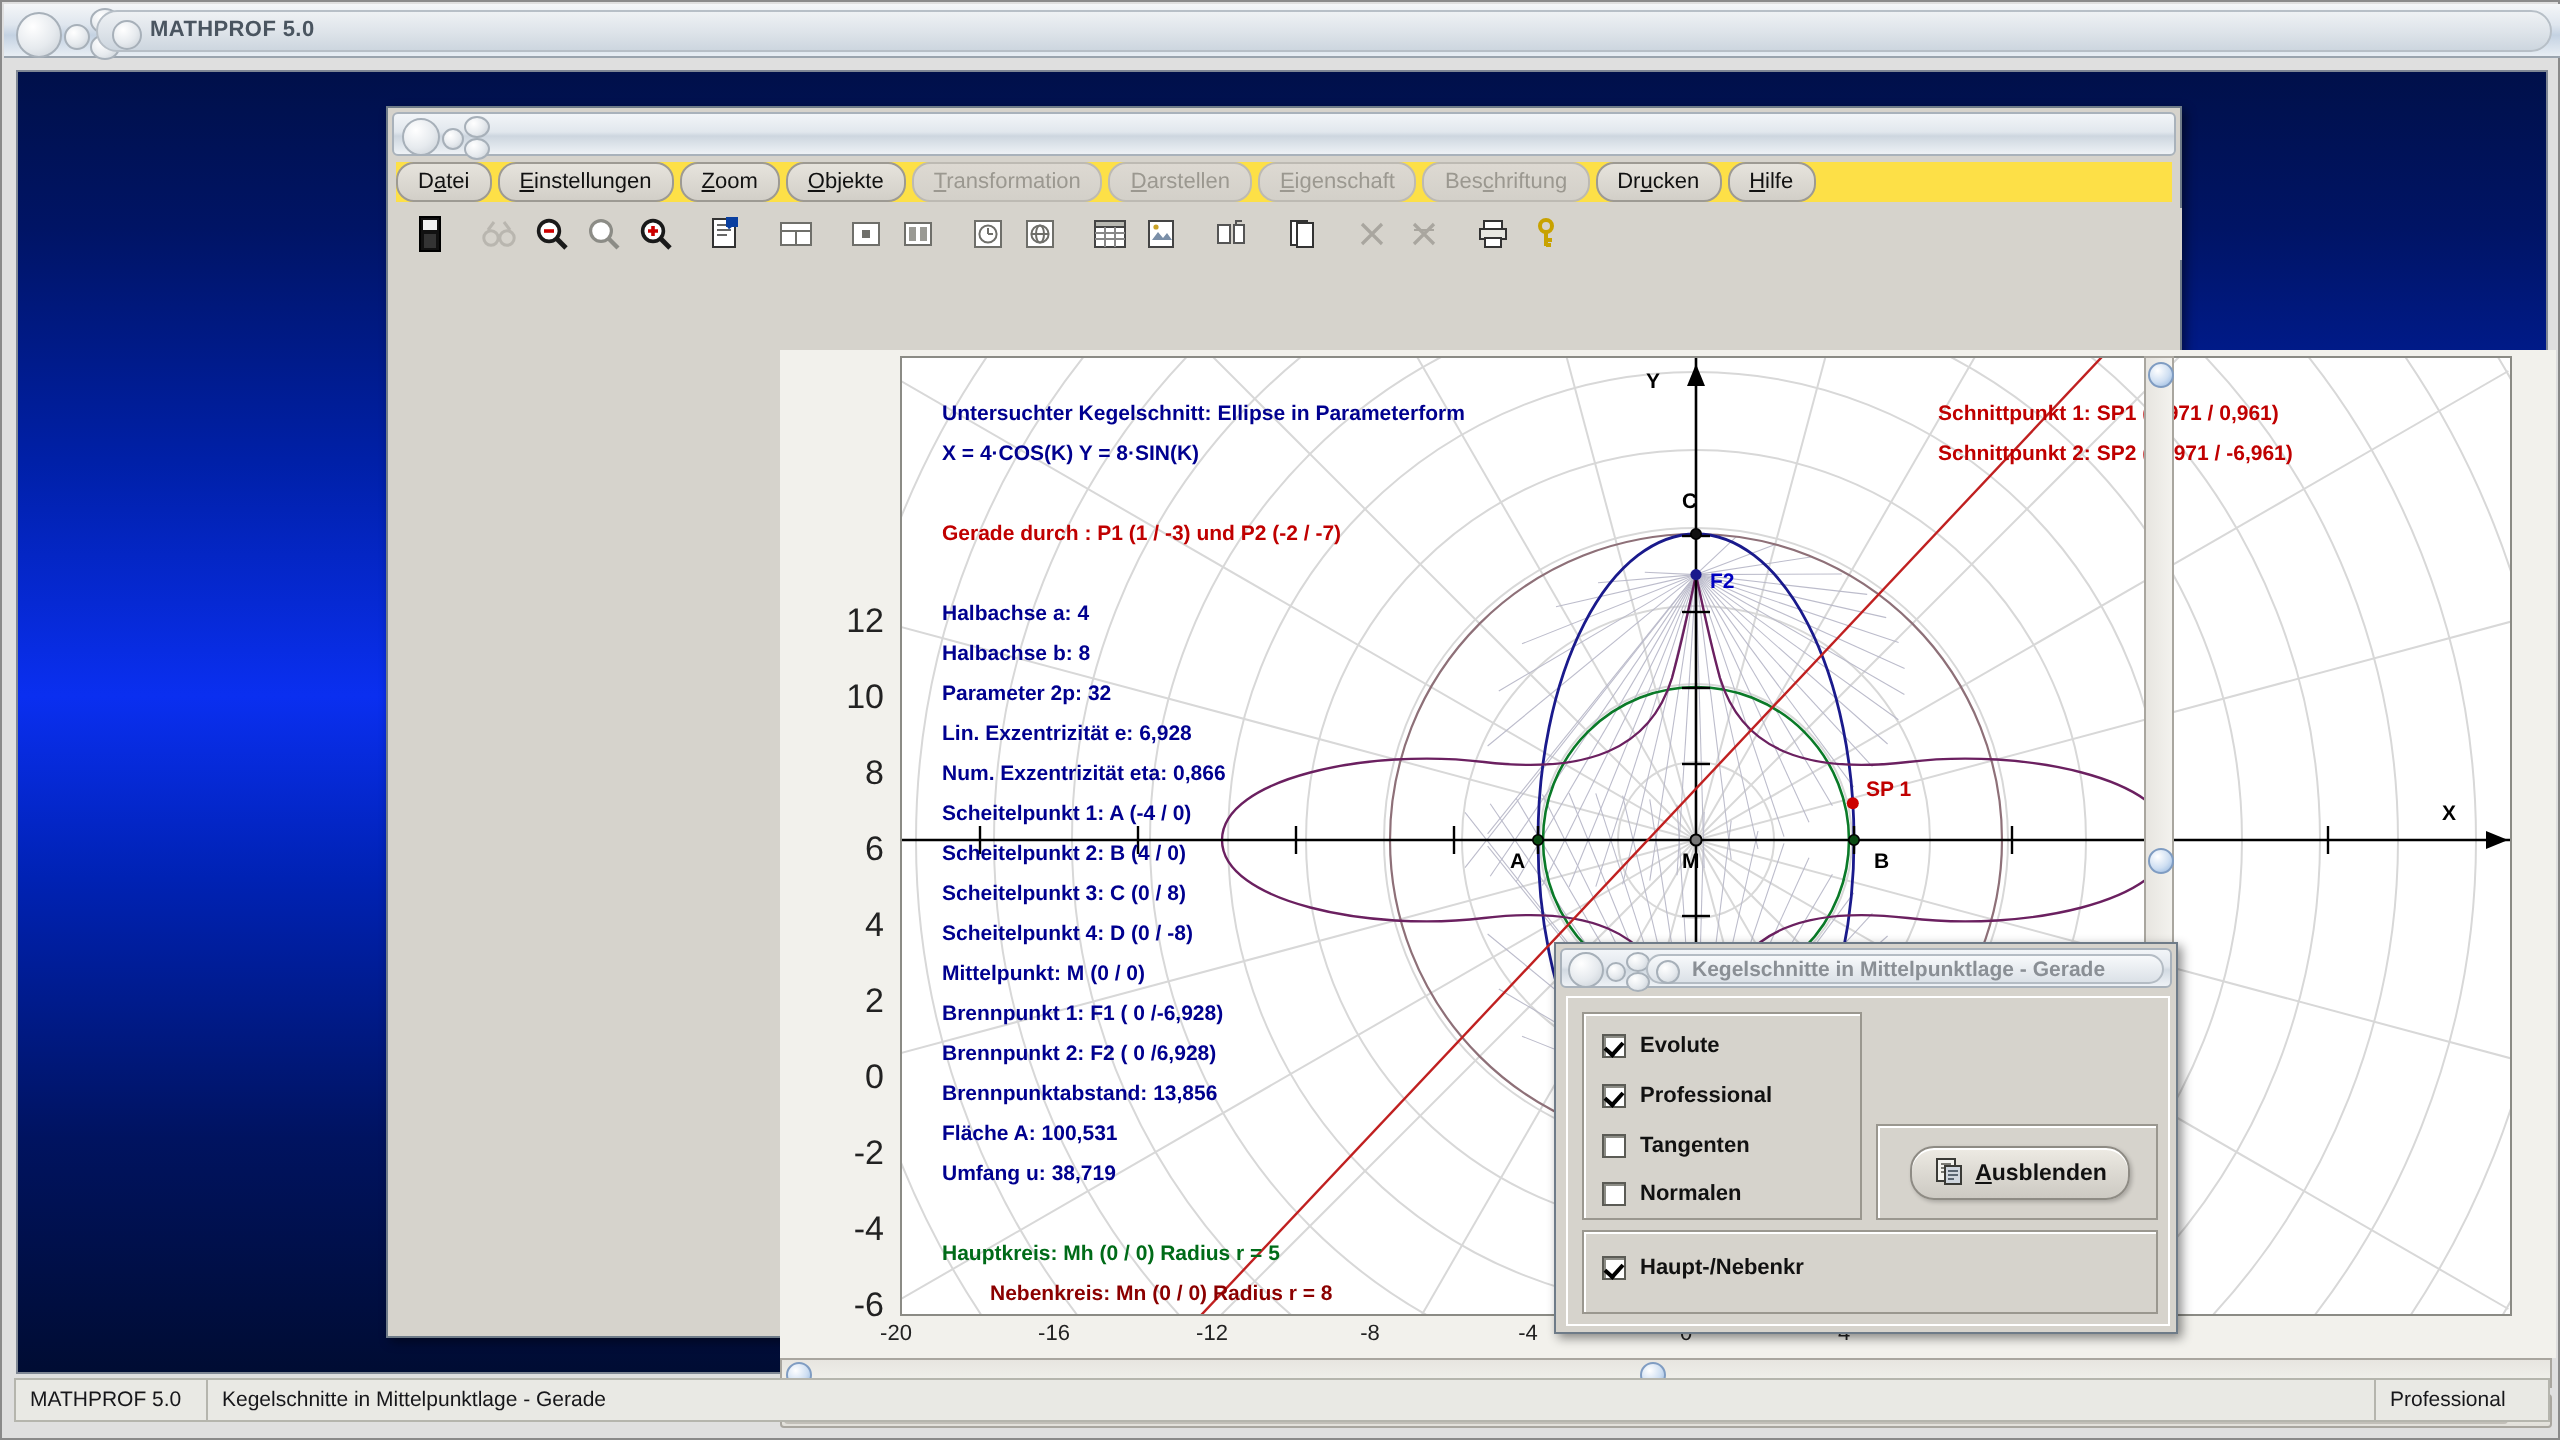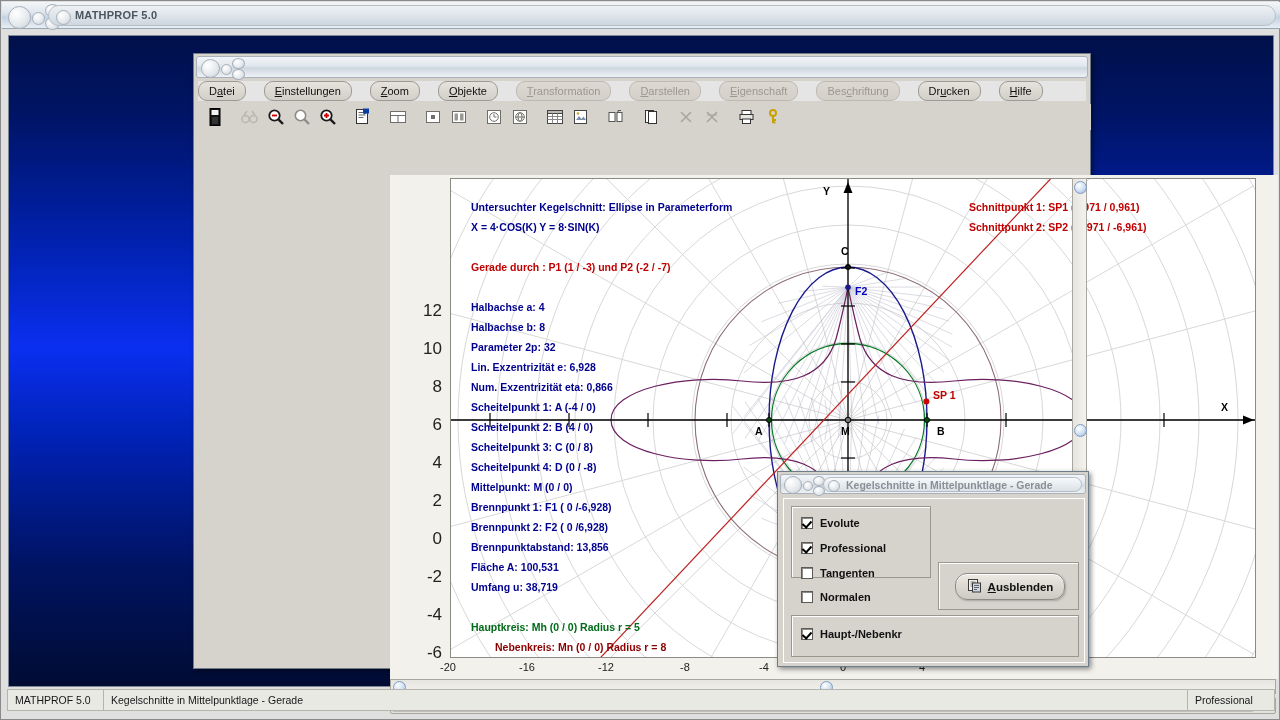--- a/index.html
+++ b/index.html
@@ -51,21 +51,21 @@
   .win-title{position:absolute;left:2px;top:2px;width:892px;height:22px;
     background:linear-gradient(to bottom,#f2f5f8,#e1e7ed 45%,#cdd6df 55%,#eef2f6);
     border:1px solid #a9b2bb;border-radius:3px;box-sizing:border-box;}
   .win-title-pill{position:absolute;left:44px;top:2px;right:3px;height:17px;
     background:linear-gradient(to bottom,#f7f9fb,#e9edf1 50%,#d9e0e7);
     border:1px solid #b4bcc4;border-radius:9px;box-sizing:border-box;}
   .win-title-text{position:absolute;left:24px;top:2px;font-size:11.5px;font-weight:bold;color:#2d3740;}
 
   
   .menubar{position:absolute;left:4px;top:27px;width:888px;height:20px;
-    background:#e5e5e5;display:flex;align-items:center;gap:18px;}
+    background:#fde047;display:flex;align-items:center;gap:3px;}
   .menu-item{height:18px;padding:0 10px;display:flex;align-items:center;
     font-size:11px;color:#111;border:1px solid #9d9a93;border-radius:9px;
     background:linear-gradient(to bottom,#e6e3dc,#d2cfc8);cursor:default;white-space:nowrap;}
   .menu-item.disabled{color:#9b9890;border-color:#bdbab3;
     background:linear-gradient(to bottom,#ddd9d2,#d3d0c9);}
   .menu-item u{text-decoration:underline;}
 
   
   .toolbar{position:absolute;left:4px;top:50px;width:888px;height:26px;
     background:#d6d3cc;display:flex;align-items:center;padding-left:5px;gap:2px;}
@@ -616,21 +616,21 @@
         <div class="tb-orb" style="left:32px;top:1px;width:10px;height:8px;"></div>
         <div class="tb-orb" style="left:32px;top:11px;width:10px;height:8px;"></div>
         <div class="dlg-title-pill">
           <div class="tb-orb" style="left:4px;top:2px;width:10px;height:10px;"></div>
           <div class="dlg-title-text">Kegelschnitte in Mittelpunktlage - Gerade</div>
         </div>
       </div>
 
       <div class="dlg-body">
 
-        <div class="grp inner" style="left:7px;top:7px;width:140px;height:72px;">
+        <div class="grp inner" style="left:7px;top:7px;width:140px;height:104px;">
           <div class="cbrow" style="left:9px;top:10px;">
             <span class="cbox on"></span>
             <span class="cblabel">Evolute</span>
           </div>
           <div class="cbrow" style="left:9px;top:35px;">
             <span class="cbox on"></span>
             <span class="cblabel">Professional</span>
           </div>
           <div class="cbrow" style="left:9px;top:60px;">
             <span class="cbox"></span>

